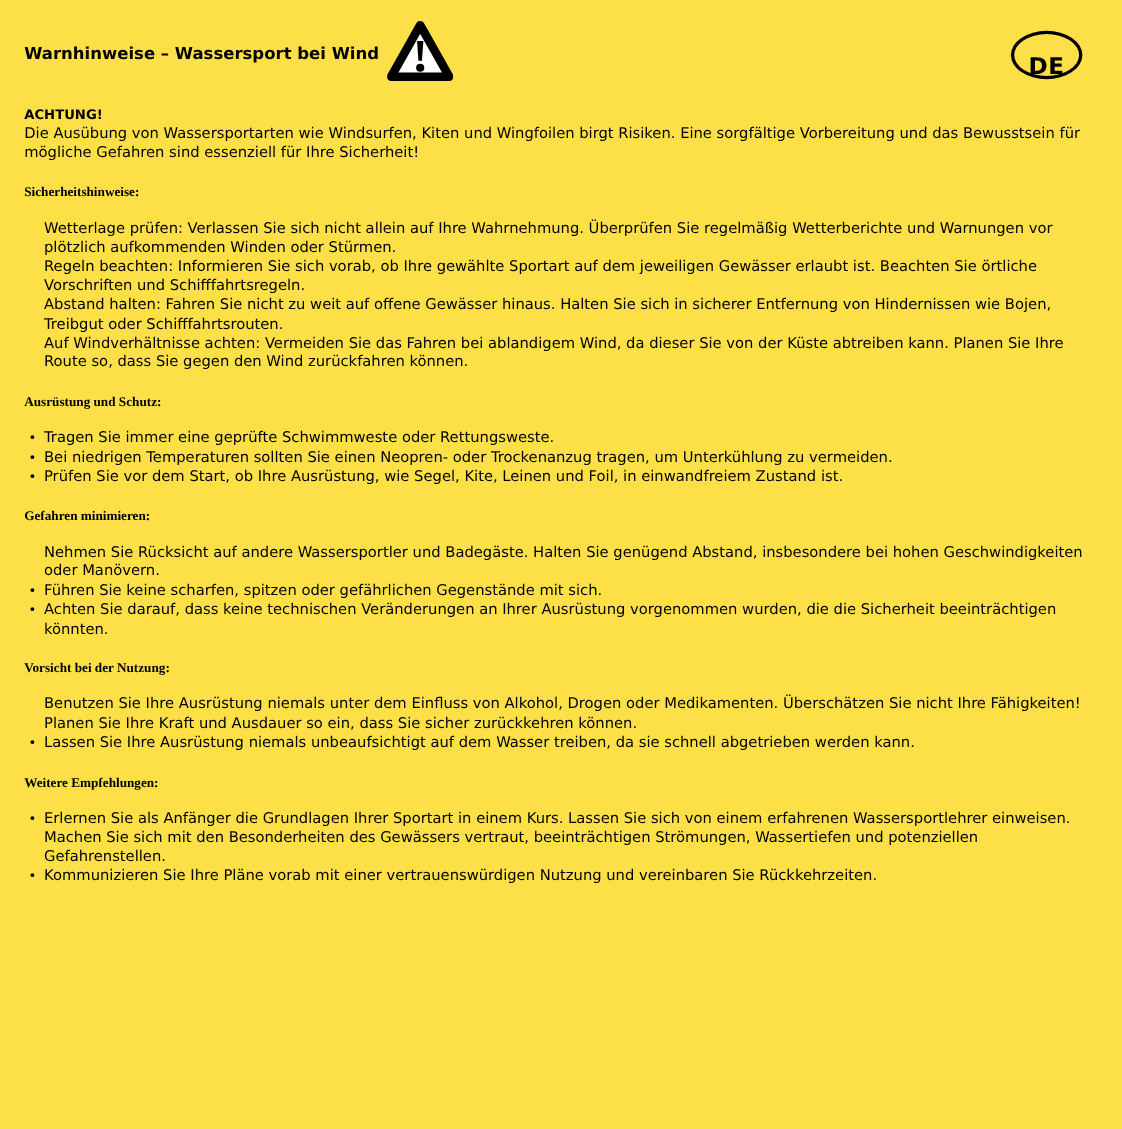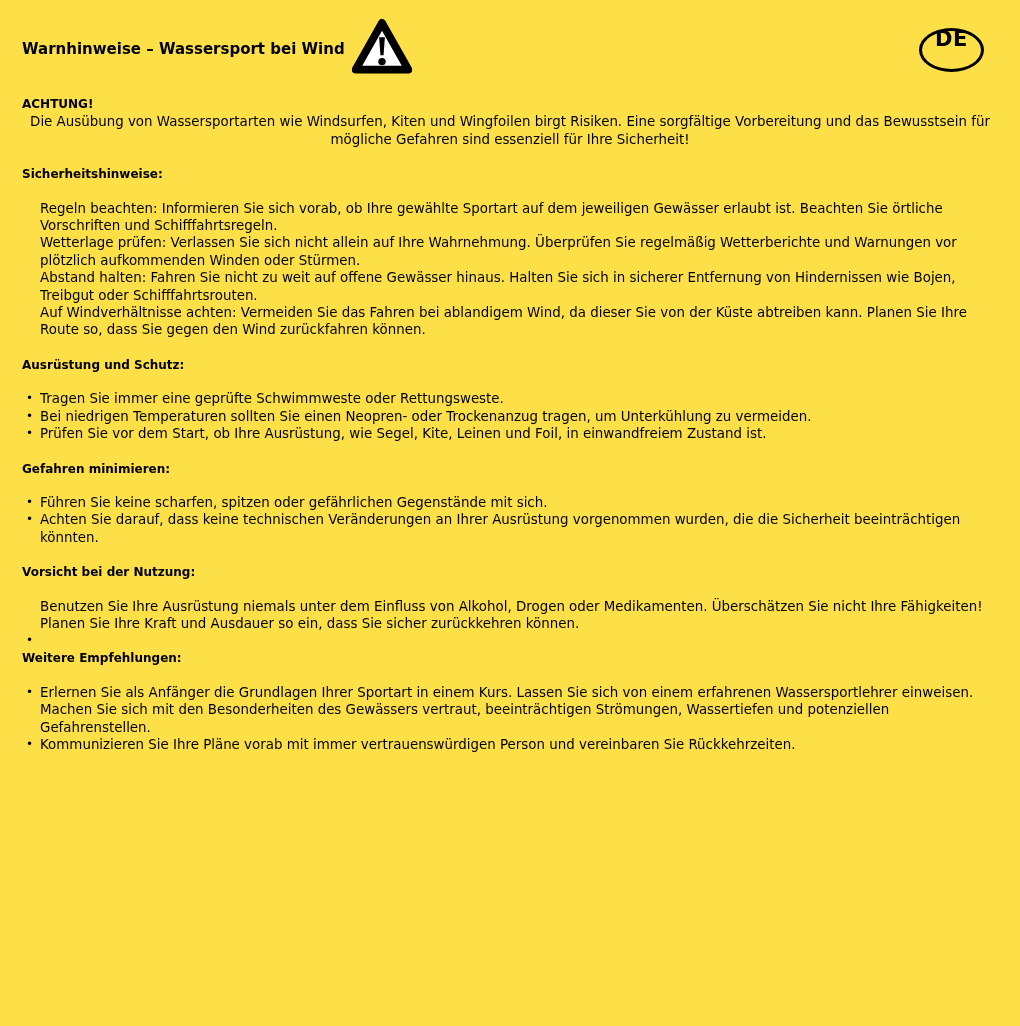--- a/index.html
+++ b/index.html
@@ -44,41 +44,41 @@
   }
   .lang-badge {
     margin-left: auto;
     margin-right: 14px;
     margin-top: 11px;
     width: 59px;
     height: 38px;
     border: 3.5px solid #000000;
     border-radius: 50%;
     display: flex;
-    align-items: flex-start;
+    align-items: flex-end;
     justify-content: center;
     font-weight: bold;
     font-size: 21px;
     letter-spacing: 0.5px;
     flex: 0 0 auto;
     box-sizing: content-box;
   }
   
   .section h2 {
     font-size: 12px;
     line-height: 17.4px;
     font-weight: bold;
     margin: 18px 0 0 0;
   }
   .section.list-section h2 {
     margin-bottom: 16px;
+    font-family: Liberation Serif, serif;
   }
   .section p {
     margin: 0;
-    text-align: center;
   }
   .item {
     position: relative;
     padding-left: 18px;
   }
   .item .bullet {
     position: absolute;
     left: 4px;
     top: 0;
     font-size: 12px;
@@ -105,42 +105,43 @@
     </div>
   </div>
 
   <main>
       <section class="section alert-section">
         <h2>ACHTUNG!</h2>
         <p>Die Ausübung von Wassersportarten wie Windsurfen, Kiten und Wingfoilen birgt Risiken. Eine sorgfältige Vorbereitung und das Bewusstsein für mögliche Gefahren sind essenziell für Ihre Sicherheit!</p>
       </section>
       <section class="section list-section">
         <h2>Sicherheitshinweise:</h2>
+        <div class="item"><span>Wetterlage prüfen: Verlassen Sie sich nicht allein auf Ihre Wahrnehmung. Überprüfen Sie regelmäßig Wetterberichte und Warnungen vor plötzlich aufkommenden Winden oder Stürmen.</span></div>
         <div class="item"><span>Regeln beachten: Informieren Sie sich vorab, ob Ihre gewählte Sportart auf dem jeweiligen Gewässer erlaubt ist. Beachten Sie örtliche Vorschriften und Schifffahrtsregeln.</span></div>
-        <div class="item"><span>Wetterlage prüfen: Verlassen Sie sich nicht allein auf Ihre Wahrnehmung. Überprüfen Sie regelmäßig Wetterberichte und Warnungen vor plötzlich aufkommenden Winden oder Stürmen.</span></div>
         <div class="item"><span>Abstand halten: Fahren Sie nicht zu weit auf offene Gewässer hinaus. Halten Sie sich in sicherer Entfernung von Hindernissen wie Bojen, Treibgut oder Schifffahrtsrouten.</span></div>
         <div class="item"><span>Auf Windverhältnisse achten: Vermeiden Sie das Fahren bei ablandigem Wind, da dieser Sie von der Küste abtreiben kann. Planen Sie Ihre Route so, dass Sie gegen den Wind zurückfahren können.</span></div>
       </section>
       <section class="section list-section">
         <h2>Ausrüstung und Schutz:</h2>
         <div class="item"><span class="bullet">•</span><span>Tragen Sie immer eine geprüfte Schwimmweste oder Rettungsweste.</span></div>
         <div class="item"><span class="bullet">•</span><span>Bei niedrigen Temperaturen sollten Sie einen Neopren- oder Trockenanzug tragen, um Unterkühlung zu vermeiden.</span></div>
         <div class="item"><span class="bullet">•</span><span>Prüfen Sie vor dem Start, ob Ihre Ausrüstung, wie Segel, Kite, Leinen und Foil, in einwandfreiem Zustand ist.</span></div>
       </section>
       <section class="section list-section">
         <h2>Gefahren minimieren:</h2>
+        <div class="item"><span>Nehmen Sie Rücksicht auf andere Wassersportler und Badegäste. Halten Sie genügend Abstand, insbesondere bei hohen Geschwindigkeiten oder Manövern.</span></div>
         <div class="item"><span class="bullet">•</span><span>Führen Sie keine scharfen, spitzen oder gefährlichen Gegenstände mit sich.</span></div>
         <div class="item"><span class="bullet">•</span><span>Achten Sie darauf, dass keine technischen Veränderungen an Ihrer Ausrüstung vorgenommen wurden, die die Sicherheit beeinträchtigen könnten.</span></div>
       </section>
       <section class="section list-section">
         <h2>Vorsicht bei der Nutzung:</h2>
         <div class="item"><span>Benutzen Sie Ihre Ausrüstung niemals unter dem Einfluss von Alkohol, Drogen oder Medikamenten. Überschätzen Sie nicht Ihre Fähigkeiten! Planen Sie Ihre Kraft und Ausdauer so ein, dass Sie sicher zurückkehren können.</span></div>
-        <div class="item"><span class="bullet">•</span></div>
+        <div class="item"><span class="bullet">•</span><span>Lassen Sie Ihre Ausrüstung niemals unbeaufsichtigt auf dem Wasser treiben, da sie schnell abgetrieben werden kann.</span></div>
       </section>
       <section class="section list-section">
         <h2>Weitere Empfehlungen:</h2>
         <div class="item"><span class="bullet">•</span><span>Erlernen Sie als Anfänger die Grundlagen Ihrer Sportart in einem Kurs. Lassen Sie sich von einem erfahrenen Wassersportlehrer einweisen.</span></div>
         <div class="item"><span>Machen Sie sich mit den Besonderheiten des Gewässers vertraut, beeinträchtigen Strömungen, Wassertiefen und potenziellen Gefahrenstellen.</span></div>
-        <div class="item"><span class="bullet">•</span><span>Kommunizieren Sie Ihre Pläne vorab mit immer vertrauenswürdigen Person und vereinbaren Sie Rückkehrzeiten.</span></div>
+        <div class="item"><span class="bullet">•</span><span>Kommunizieren Sie Ihre Pläne vorab mit einer vertrauenswürdigen Nutzung und vereinbaren Sie Rückkehrzeiten.</span></div>
       </section>
     </main>
 
 </div>
 
 </body></html>

